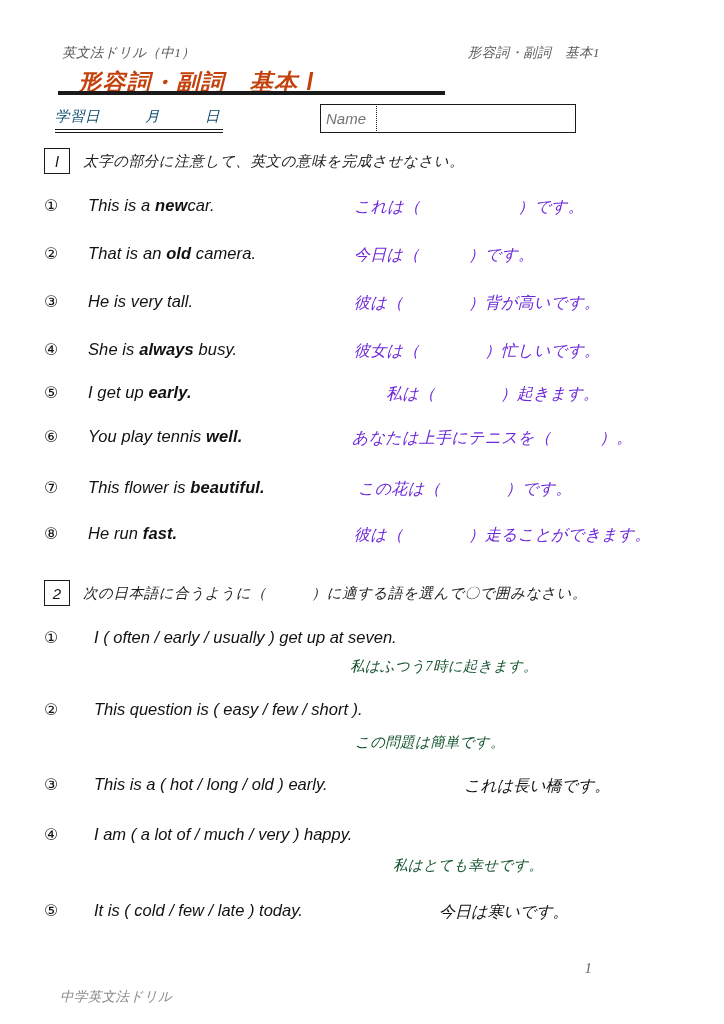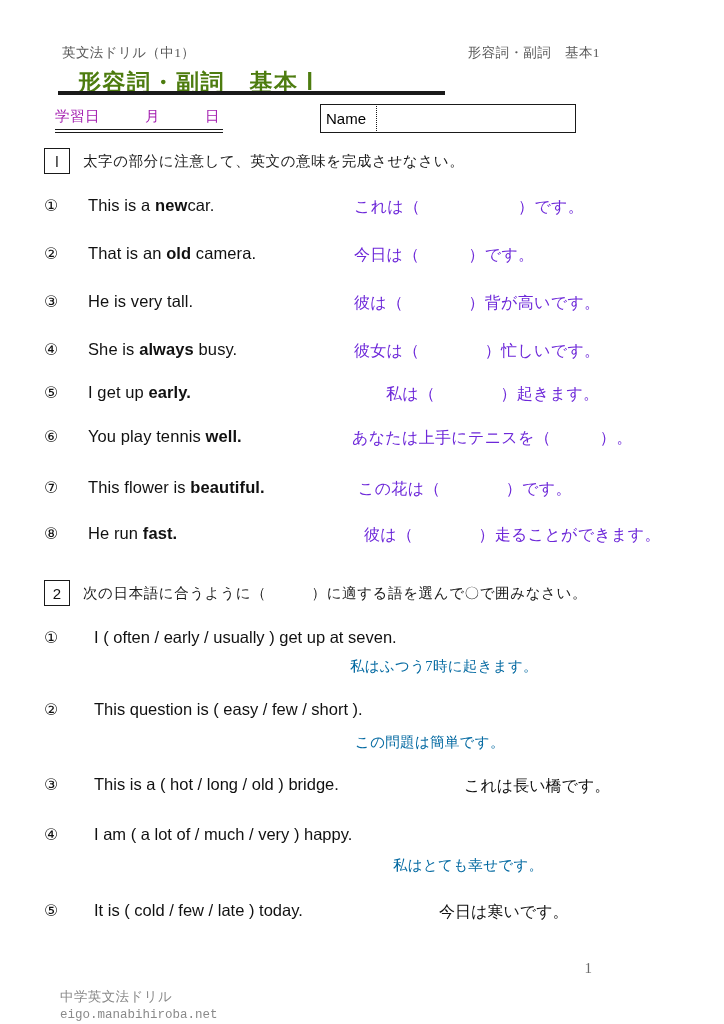--- a/index.html
+++ b/index.html
@@ -10,20 +10,21 @@
   body {
     font-family: "Liberation Sans", "DejaVu Sans", sans-serif;
     color: #000000;
   }
   #page {
     position: relative;
     width: 662px;
     height: 1024px;
     background: #ffffff;
     overflow: hidden;
+    font-style: italic;
   }
 
   
   .hdr-left {
     position: absolute;
     left: 62px;
     top: 44px;
     font-family: "Liberation Serif", "DejaVu Serif", serif;
     font-size: 13.5px;
     color: #585858;
@@ -41,21 +42,21 @@
     white-space: nowrap;
   }
 
   .title {
     position: absolute;
     left: 78px;
     top: 67px;
     font-size: 23px;
     font-weight: 600;
     letter-spacing: 1.5px;
-    color: #4d7c0f;
+    color: #c2410c;
     white-space: nowrap;
   }
   .title-rule {
     position: absolute;
     left: 58px;
     top: 91px;
     width: 387px;
     height: 4px;
     background: #1a1a1a;
   }
@@ -64,21 +65,21 @@
   .datebox {
     position: absolute;
     left: 55px;
     top: 107px;
     width: 168px;
     white-space: nowrap;
   }
   .datebox .dline {
     font-family: "Liberation Serif", "DejaVu Serif", serif;
     font-size: 14.5px;
-    color: #a21caf;
+    color: #0c4a6e;
     letter-spacing: 0.5px;
     display: block;
     padding-bottom: 3px;
   }
   .datebox .dbl-rule {
     border-top: 1.2px solid #1a1a1a;
     border-bottom: 1.2px solid #1a1a1a;
     height: 2px;
     width: 168px;
   }
@@ -91,21 +92,21 @@
     height: 29px;
     border: 1.3px solid #1a1a1a;
     box-sizing: border-box;
     display: flex;
     align-items: center;
   }
   .namebox .nlabel {
     width: 55px;
     padding-left: 5px;
     font-size: 15px;
-    color: #000000;
+    color: #737373;
     box-sizing: border-box;
   }
   .namebox .ndivider {
     width: 0;
     height: 29px;
     border-left: 1.4px dotted #1a1a1a;
   }
   .namebox .nfield {
     flex: 1;
     height: 100%;
@@ -192,21 +193,21 @@
     top: 1px;
     font-family: "Liberation Serif", "DejaVu Serif", serif;
     font-size: 16px;
     color: #111111;
     text-align: center;
   }
   .q2ja-below {
     position: absolute;
     font-family: "Liberation Serif", "DejaVu Serif", serif;
     font-size: 14.5px;
-    color: #0369a1;
+    color: #14532d;
     letter-spacing: 0.3px;
     white-space: nowrap;
   }
 
   
   .footer-brand {
     position: absolute;
     left: 60px;
     top: 942px;
     font-family: "Liberation Serif", "DejaVu Serif", serif;
@@ -290,55 +291,54 @@
         <div class="qja" style="left: 308px;">あなたは上手にテニスを（　　　）。</div>
       </div>
       <div class="qrow" style="top: 478px;">
         <div class="qnum">⑦</div>
         <div class="qen">This flower is <b>beautiful.</b></div>
         <div class="qja" style="left: 314px;">この花は（　　　　）です。</div>
       </div>
       <div class="qrow" style="top: 524px;">
         <div class="qnum">⑧</div>
         <div class="qen"> He  run  <b>fast.</b></div>
-        <div class="qja" style="left: 310px; margin-left: 10px;">彼は（　　　　）走ることができます。</div>
+        <div class="qja" style="left: 310px;">彼は（　　　　）走ることができます。</div>
       </div>
     </div>
 
   <div class="sec" id="sec2-head" style="top: 580px;">
     <span class="numbox">2</span><span class="secinst">次の日本語に合うように（　　　）に適する語を選んで〇で囲みなさい。</span>
   </div>
 
   <div id="sec2-rows">
       <div class="q2row" style="top: 628px;">
         <div class="qnum">①</div>
         <div class="q2en">I ( often / early / usually ) get up at seven.</div>
       </div>
       <div class="q2row" style="top: 700px;">
         <div class="qnum">②</div>
         <div class="q2en">This question is ( easy / few / short ).</div>
       </div>
       <div class="q2row" style="top: 775px;">
         <div class="qnum">③</div>
-        <div class="q2en">This is a ( hot / long / old ) bridge.</div>
+        <div class="q2en">This is a ( hot / long / old ) early.</div>
         <div class="q2ja-inline" style="left: 420px;">これは長い橋です。</div>
       </div>
       <div class="q2row" style="top: 825px;">
         <div class="qnum">④</div>
         <div class="q2en">I am ( a lot of / much / very ) happy.</div>
       </div>
       <div class="q2row" style="top: 901px;">
         <div class="qnum">⑤</div>
         <div class="q2en">It is ( cold / few / late ) today.</div>
         <div class="q2ja-inline" style="left: 395px;">今日は寒いです。</div>
       </div>
     </div>
 
   <div class="footer-brand">
     <div>中学英文法ドリル</div>
-    <div class="footer-url">eigo.manabihiroba.net</div>
   </div>
   <div class="footer-page">1</div>
 
 <div class="q2ja-below" style="left: 350px; top: 657px;">私はふつう7時に起きます。</div>
     <div class="q2ja-below" style="left: 355px; top: 733px;">この問題は簡単です。</div>
     <div class="q2ja-below" style="left: 393px; top: 856px;">私はとても幸せです。</div>
   </div>
 
 </body></html>

